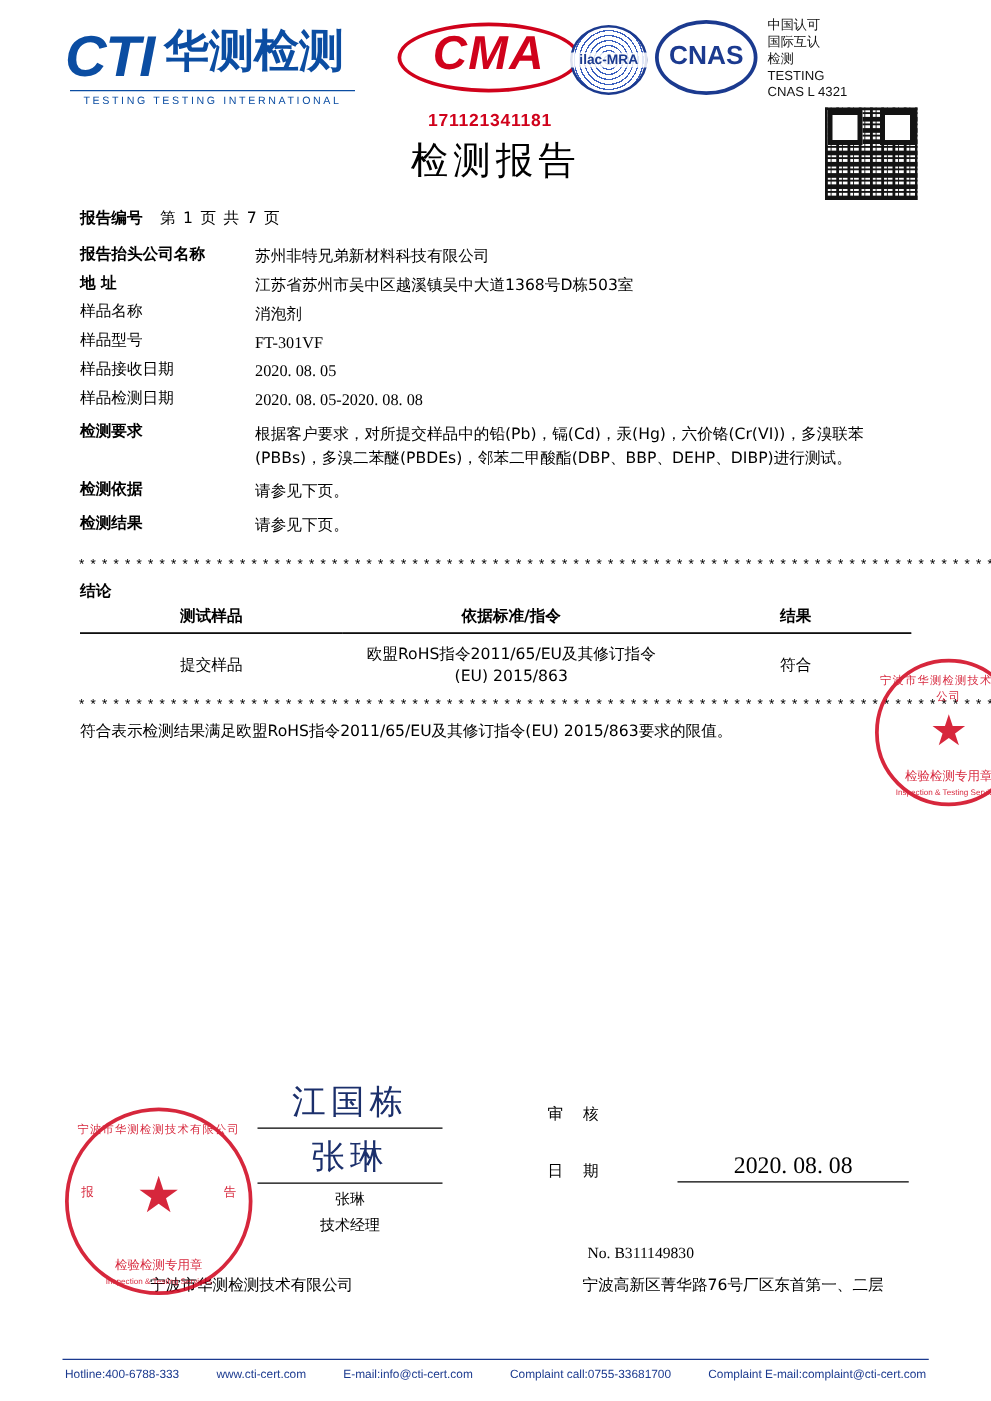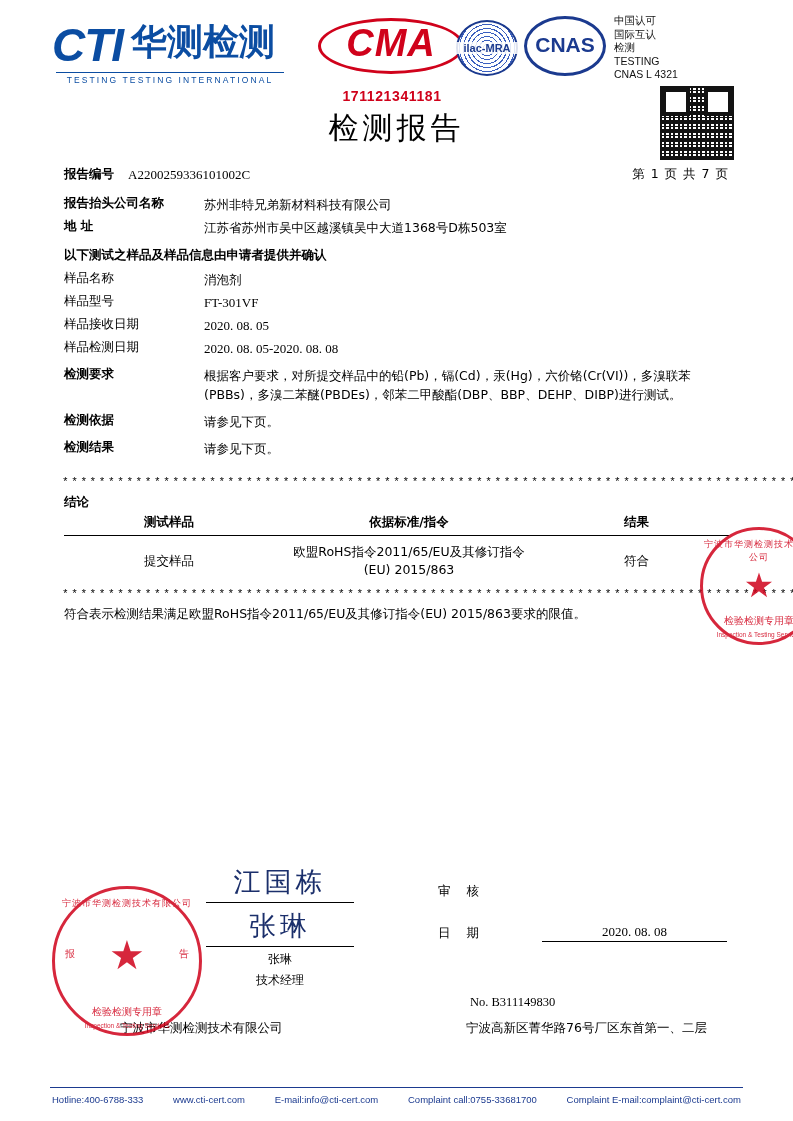--- a/index.html
+++ b/index.html
@@ -376,21 +376,21 @@
     padding-bottom: 1px;
   }
   .fv .hand2 {
     font-family: "DejaVu Serif", serif;
     font-size: 24px;
     color: #1b2f6b;
     letter-spacing: 5px;
   }
   .fv .dateval {
     font-family: "Liberation Serif", serif;
-    font-size: 13px;
+    font-size: 19px;
   }
   .foot-no {
     position: absolute;
     left: 470px;
     top: 130px;
     font-family: "Liberation Serif", serif;
     font-size: 12.5px;
   }
   .foot-addr {
     position: absolute;
@@ -542,35 +542,33 @@
 
     <div class="qr"></div>
 
     <div class="doc-title">检测报告</div>
   </div>
 
   <div class="body-area">
 
     <div class="reportno-row">
       <span class="reportno-label">报告编号</span>
-      <span class="reportno-value">A2200259336101002C</span>
       <span class="pageinfo">第 1 页  共 7 页</span>
     </div>
 
     <div class="row">
       <div class="label bold">报告抬头公司名称</div>
       <div class="value">苏州非特兄弟新材料科技有限公司</div>
     </div>
 
     <div class="row">
       <div class="label bold">地    址</div>
       <div class="value">江苏省苏州市吴中区越溪镇吴中大道1368号D栋503室</div>
     </div>
 
-    <div class="section-note">以下测试之样品及样品信息由申请者提供并确认</div>
 
     <div class="row">
       <div class="label">样品名称</div>
       <div class="value">消泡剂</div>
     </div>
 
     <div class="row">
       <div class="label">样品型号</div>
       <div class="value mono">FT-301VF</div>
     </div>

